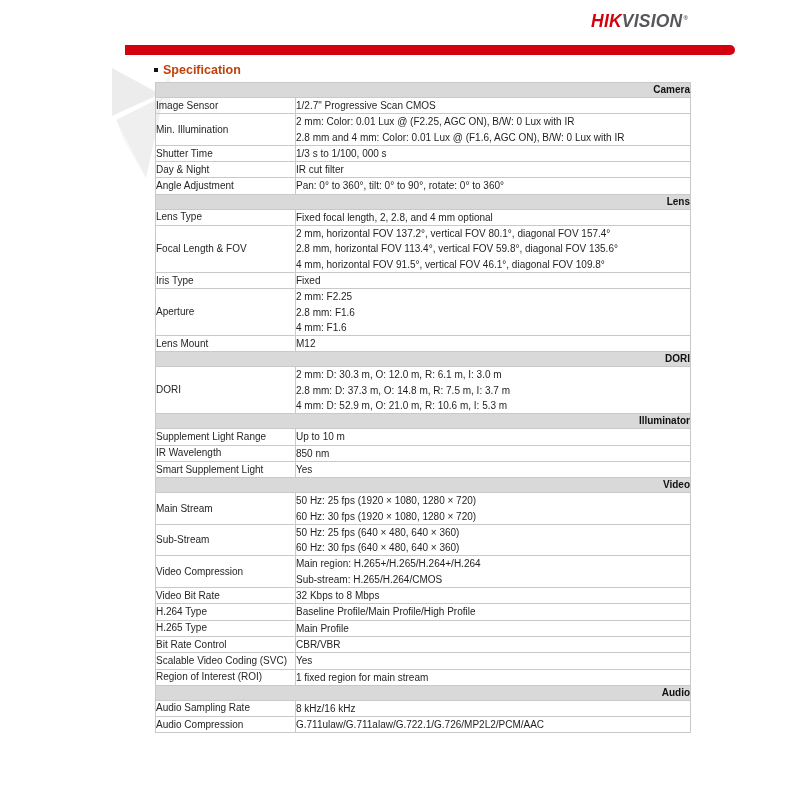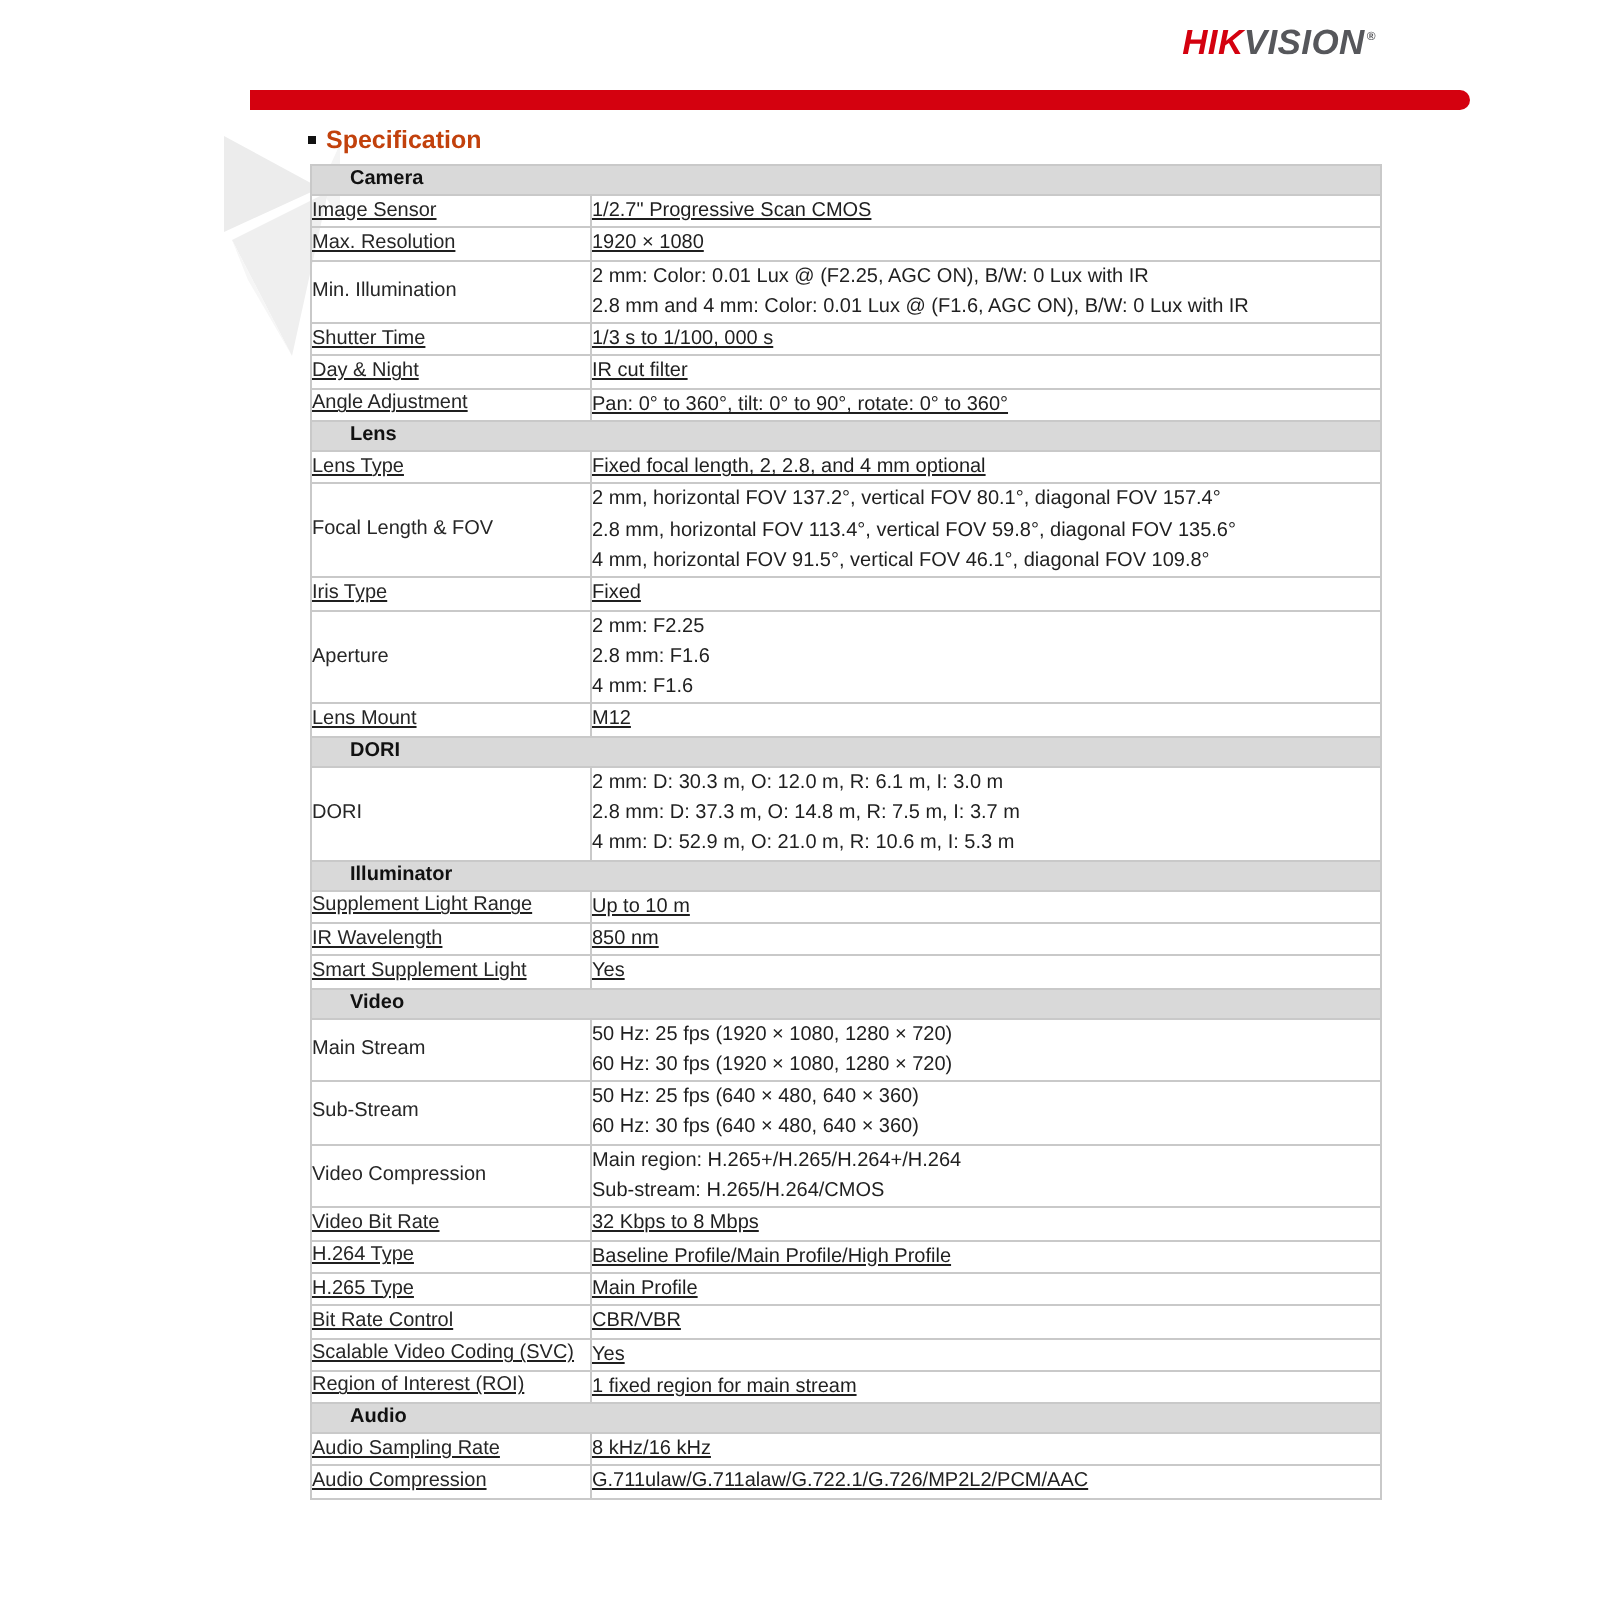--- a/index.html
+++ b/index.html
@@ -36,24 +36,24 @@
 
   table.spec {
     position:absolute; left:155px; top:82px; width:535px;
     border-collapse:collapse; table-layout:fixed;
     font-size:10px; color:#1f1f1f;
   }
   table.spec td { border:1px solid var(--border); padding:0; vertical-align:middle; }
   td.lbl { padding-left:6px; line-height:12px; color:#262626; }
   td.val { padding-left:10px; }
   td.val .ln { line-height:15.3px; white-space:nowrap; overflow:hidden; }
-  tr.single { height:15px;text-decoration:underline; }
+  tr.single { height:15px; }
   tr.sec td {
     background:var(--section-bg); font-weight:bold; color:#111;
-    height:14px; line-height:14px; padding-left:19px;
+    height:14px; line-height:14px; padding-left:6px;text-align:right;
   }
 </style>
 </head>
 <body style="--brand-red: #d4010f; --vision-gray: #56575b; --section-bg: #d9d9d9; --border: #c9c9c9;">
 
 <div class="page">
 
   <div class="logo">
     <span class="hik">HIK</span><span class="vision">VISION</span><span class="rmark">®</span>
   </div>
@@ -80,26 +80,20 @@
     <tbody id="spec-tbody">
         <tr class="sec">
           <td colspan="2">Camera</td>
         </tr>
         <tr class="single">
           <td class="lbl">Image Sensor</td>
           <td class="val">
             <div class="ln">1/2.7" Progressive Scan CMOS</div>
           </td>
         </tr>
-        <tr class="single">
-          <td class="lbl">Max. Resolution</td>
-          <td class="val">
-            <div class="ln">1920 × 1080</div>
-          </td>
-        </tr>
         <tr>
           <td class="lbl">Min. Illumination</td>
           <td class="val">
             <div class="ln">2 mm: Color: 0.01 Lux @ (F2.25, AGC ON), B/W: 0 Lux with IR</div>
             <div class="ln">2.8 mm and 4 mm: Color: 0.01 Lux @ (F1.6, AGC ON), B/W: 0 Lux with IR</div>
           </td>
         </tr>
         <tr class="single">
           <td class="lbl">Shutter Time</td>
           <td class="val">

